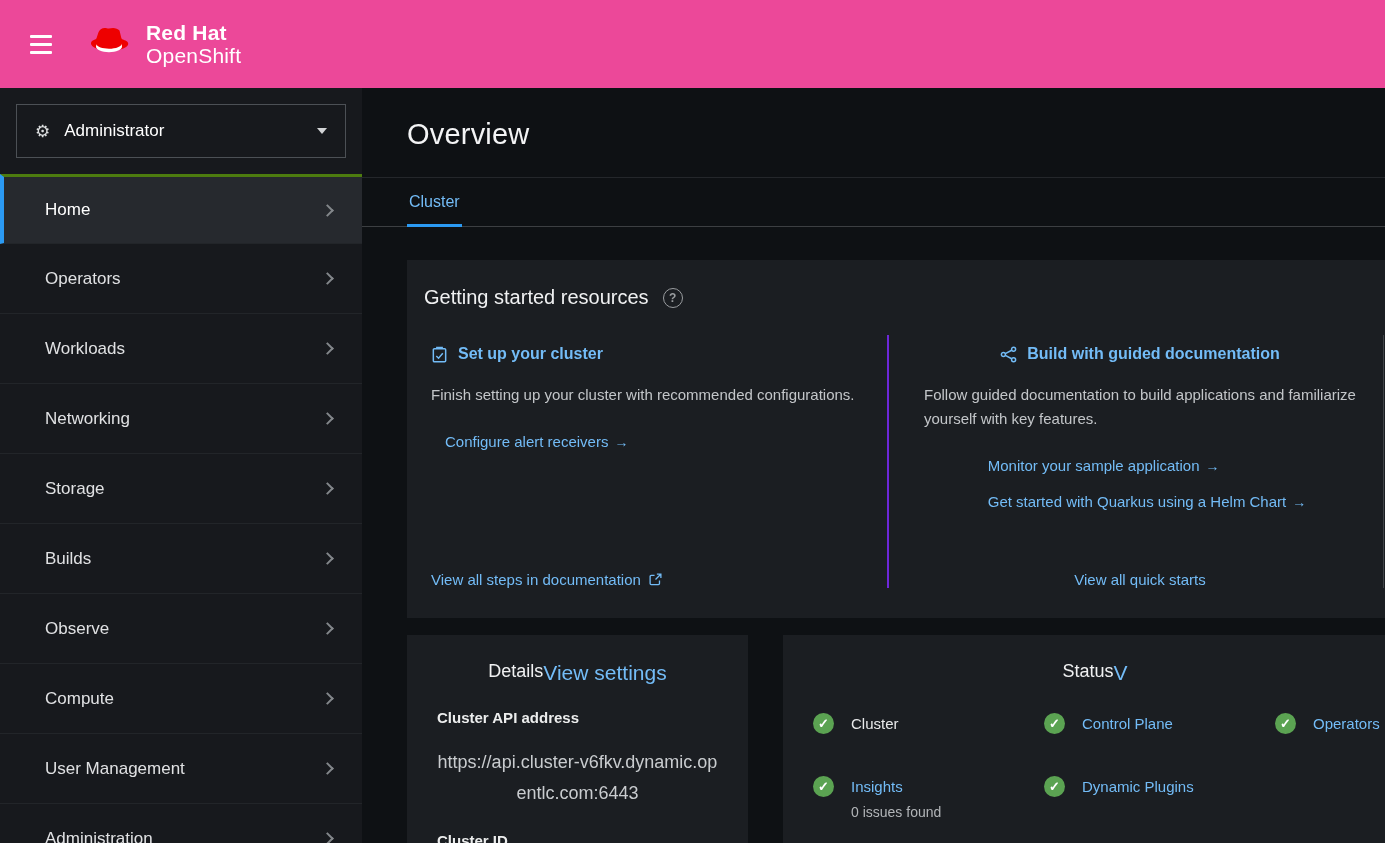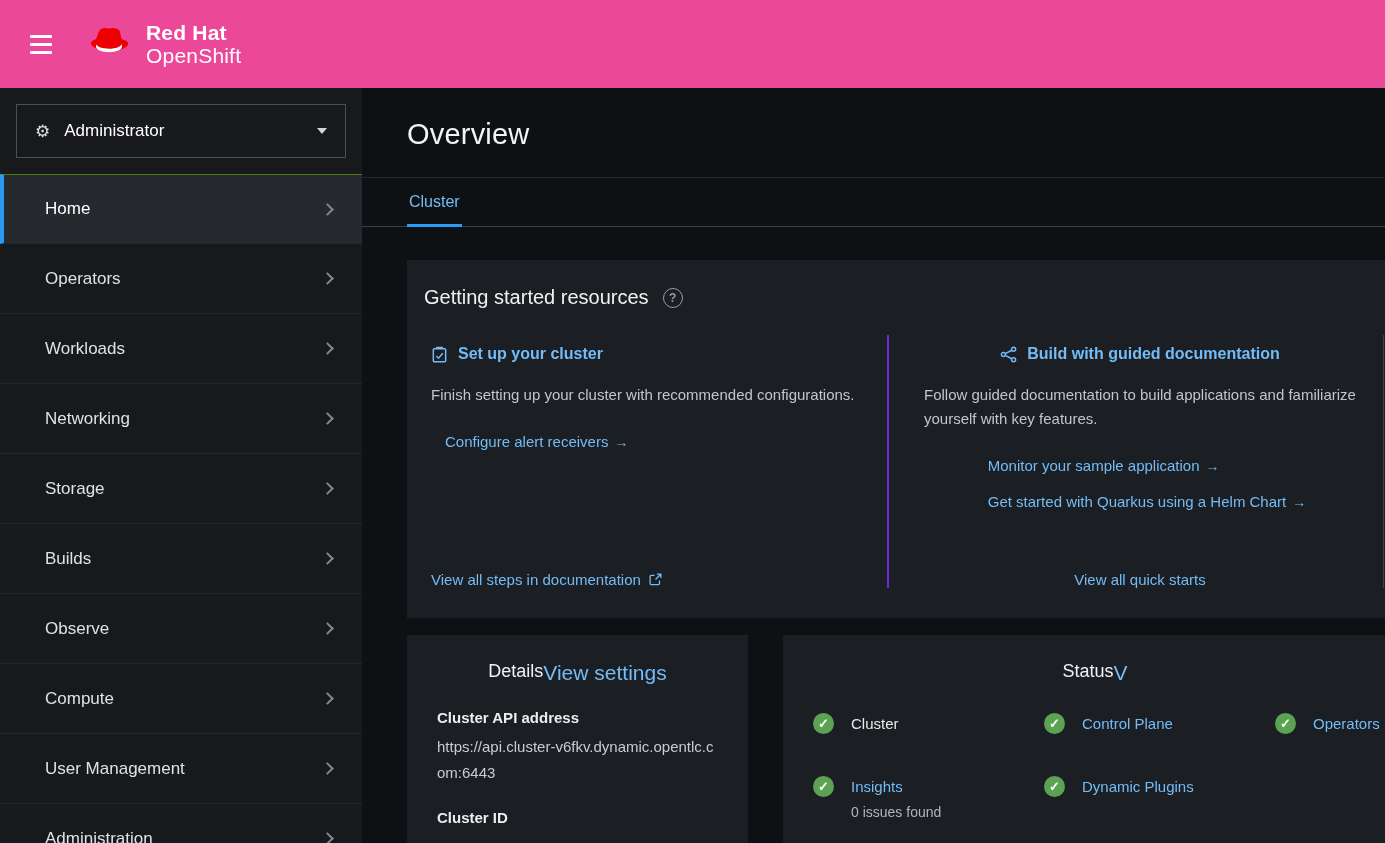--- a/index.html
+++ b/index.html
@@ -42,21 +42,21 @@
     width: 0; height: 0; margin-left: auto;
     border-left: 5px solid transparent; border-right: 5px solid transparent;
     border-top: 6px solid #d2d4d6;
   }
   .nav-list { list-style: none; margin-top: 14px; }
   .nav-item {
     height: 70px; display: flex; align-items: center;
     padding: 0 30px 0 45px; border-bottom: 1px solid #222529;
     color: #e0e1e3; font-size: 17px; cursor: pointer; position: relative;
   }
-  .nav-item:first-child { border-top: 1px solid #4d7c0f; }
+  .nav-item:first-child { border-top: 3px solid #4d7c0f; }
   .chev {
     margin-left: auto; width: 9px; height: 9px;
     border-top: 2px solid #83878b; border-right: 2px solid #83878b;
     transform: rotate(45deg);
   }
   .nav-item.active {
     background: #26292e; border-left: 4px solid #2b9af3;
     padding-left: 41px; color: #ffffff;
   }
 
@@ -100,21 +100,21 @@
   .gs-footer svg { width: 13px; height: 13px; }
 
   
   .cards-row { display: grid; grid-template-columns: 341px 1fr; column-gap: 35px; margin-top: 17px; }
   .panel-head { display: flex; align-items: flex-start; justify-content: center; }
   .panel-title { font-size: 18px; font-weight: 500; color: #f0f1f2; }
   .panel-action { color: #73bcf7; font-size: 21px; cursor: pointer; white-space: nowrap; }
 
   .details-card { padding: 26px 30px 30px; min-height: 230px; }
   .details-list dt { margin-top: 24px; font-size: 15px; font-weight: 700; color: #eceded; }
-  .details-list dd { margin-top: 8px; font-size: 15px; line-height: 1.7; color: #c9cccf; word-break: break-all; }
+  .details-list dd { margin-top: 21px; font-size: 18px; line-height: 1.7; color: #c9cccf; word-break: break-all; text-align: center; }
 
   .status-card { padding: 26px 8px 30px 30px; min-height: 230px; overflow: hidden; }
   .status-grid { display: grid; grid-template-columns: 231px 231px minmax(231px, 1fr); row-gap: 42px; margin-top: 28px; }
   .status-item { display: flex; gap: 17px; align-items: flex-start; }
   .check {
     width: 21px; height: 21px; border-radius: 50%; flex-shrink: 0;
     background: #5ba352; color: #ffffff; font-size: 13px; font-weight: 700;
     display: flex; align-items: center; justify-content: center; line-height: 1;
   }
   .status-label { font-size: 15px; line-height: 21px; color: #e8e9ea; }

